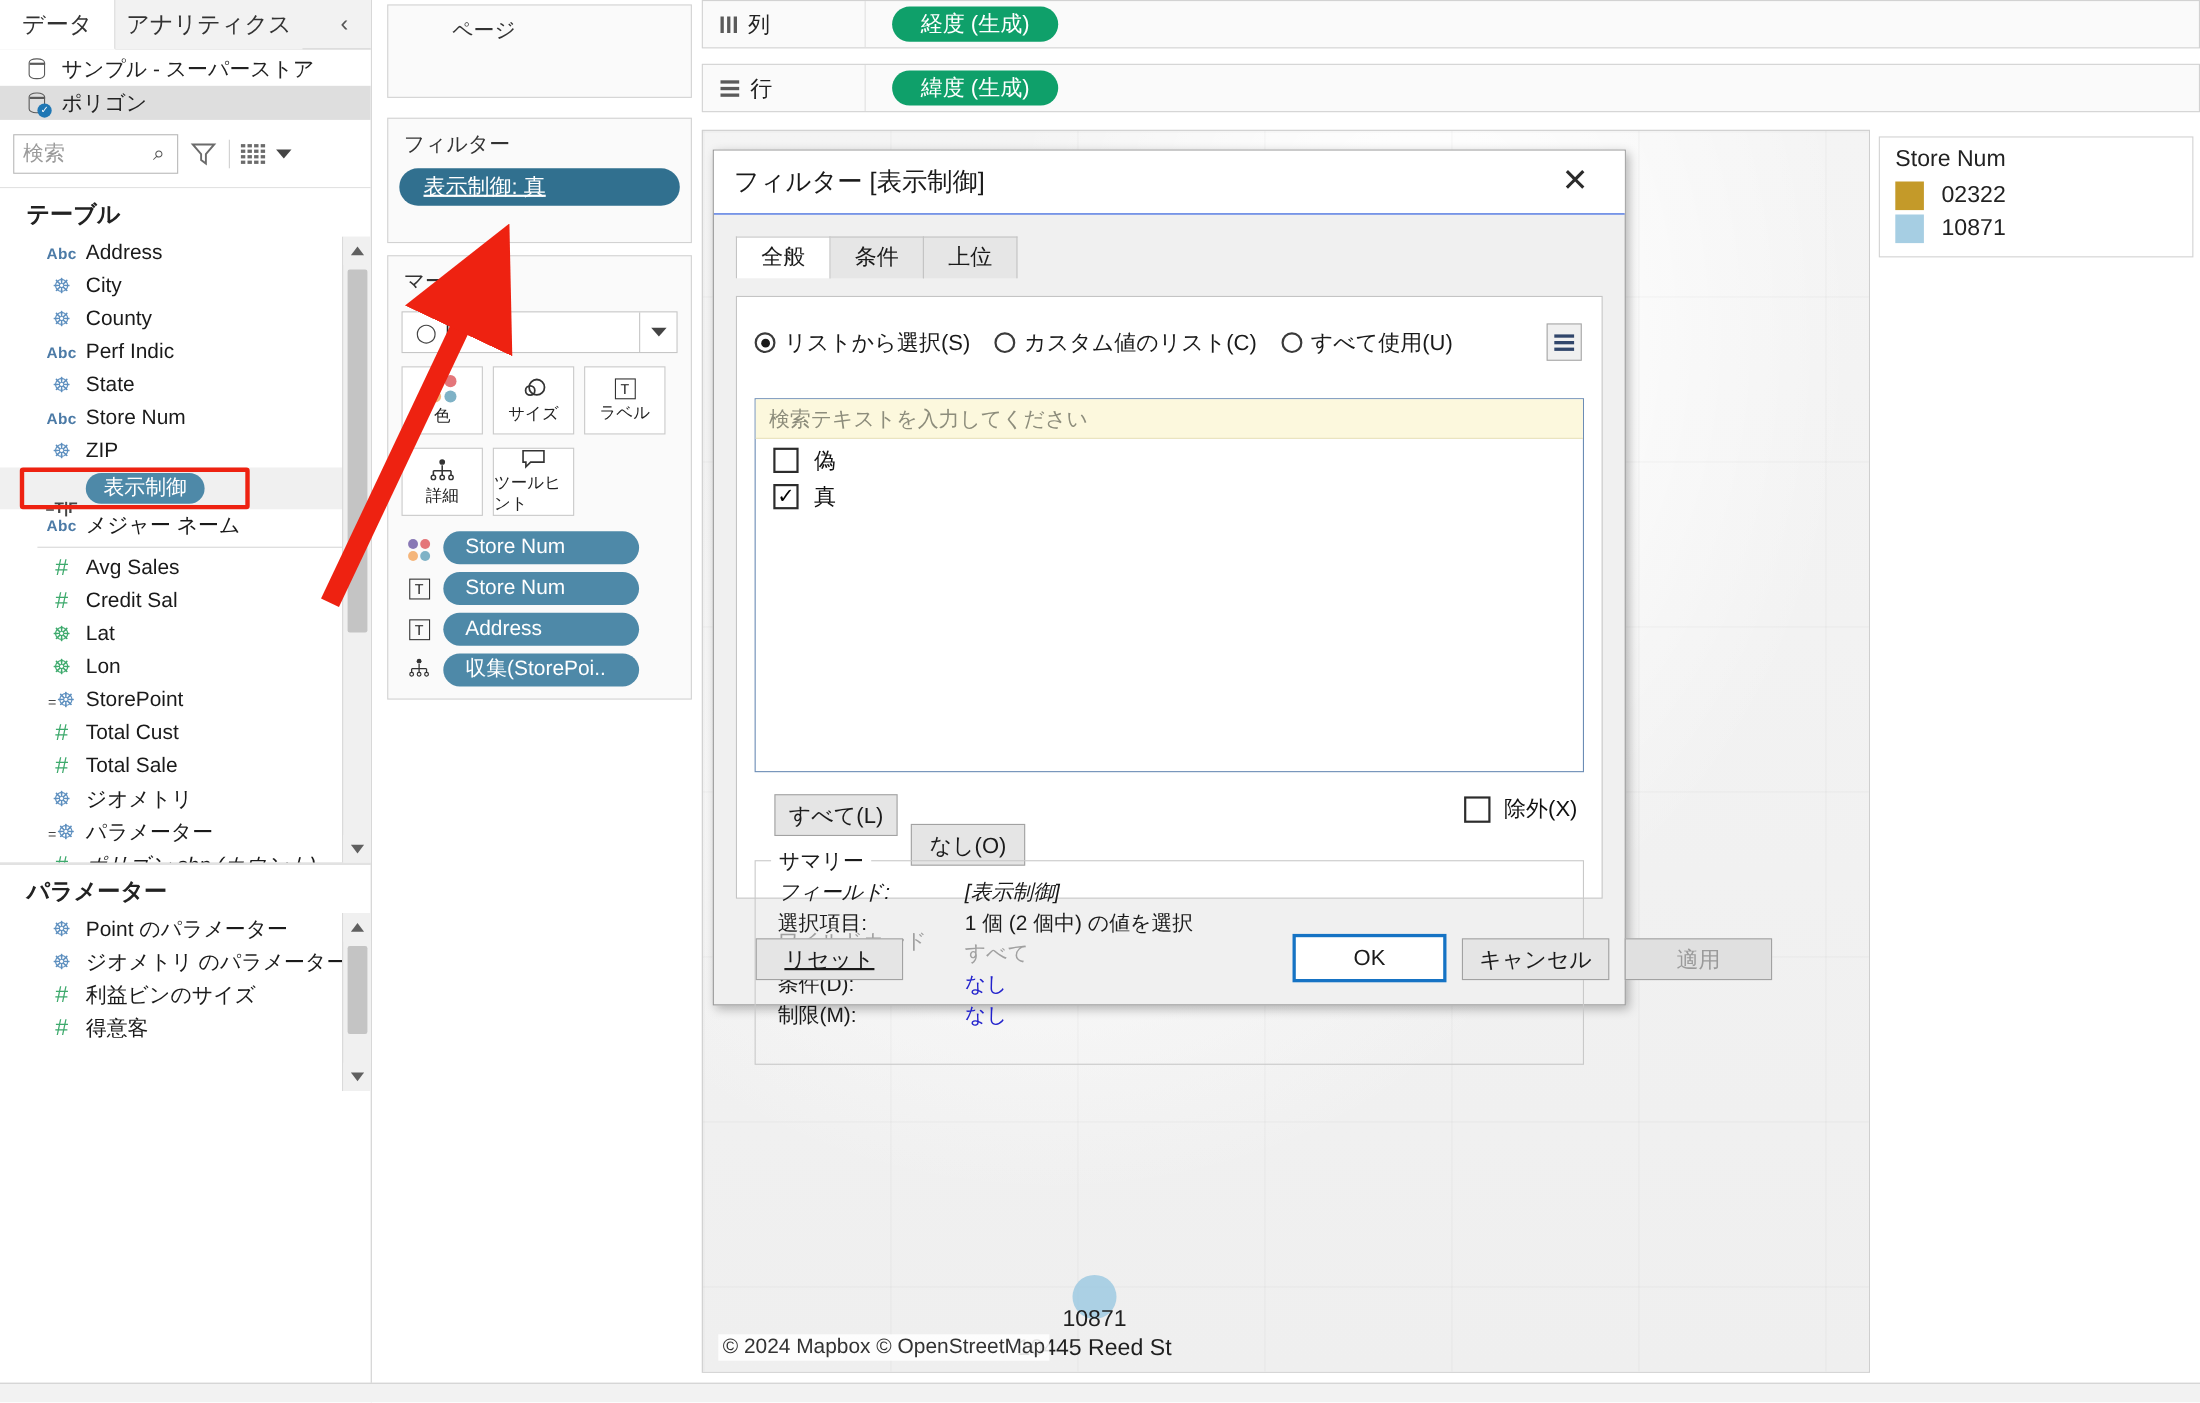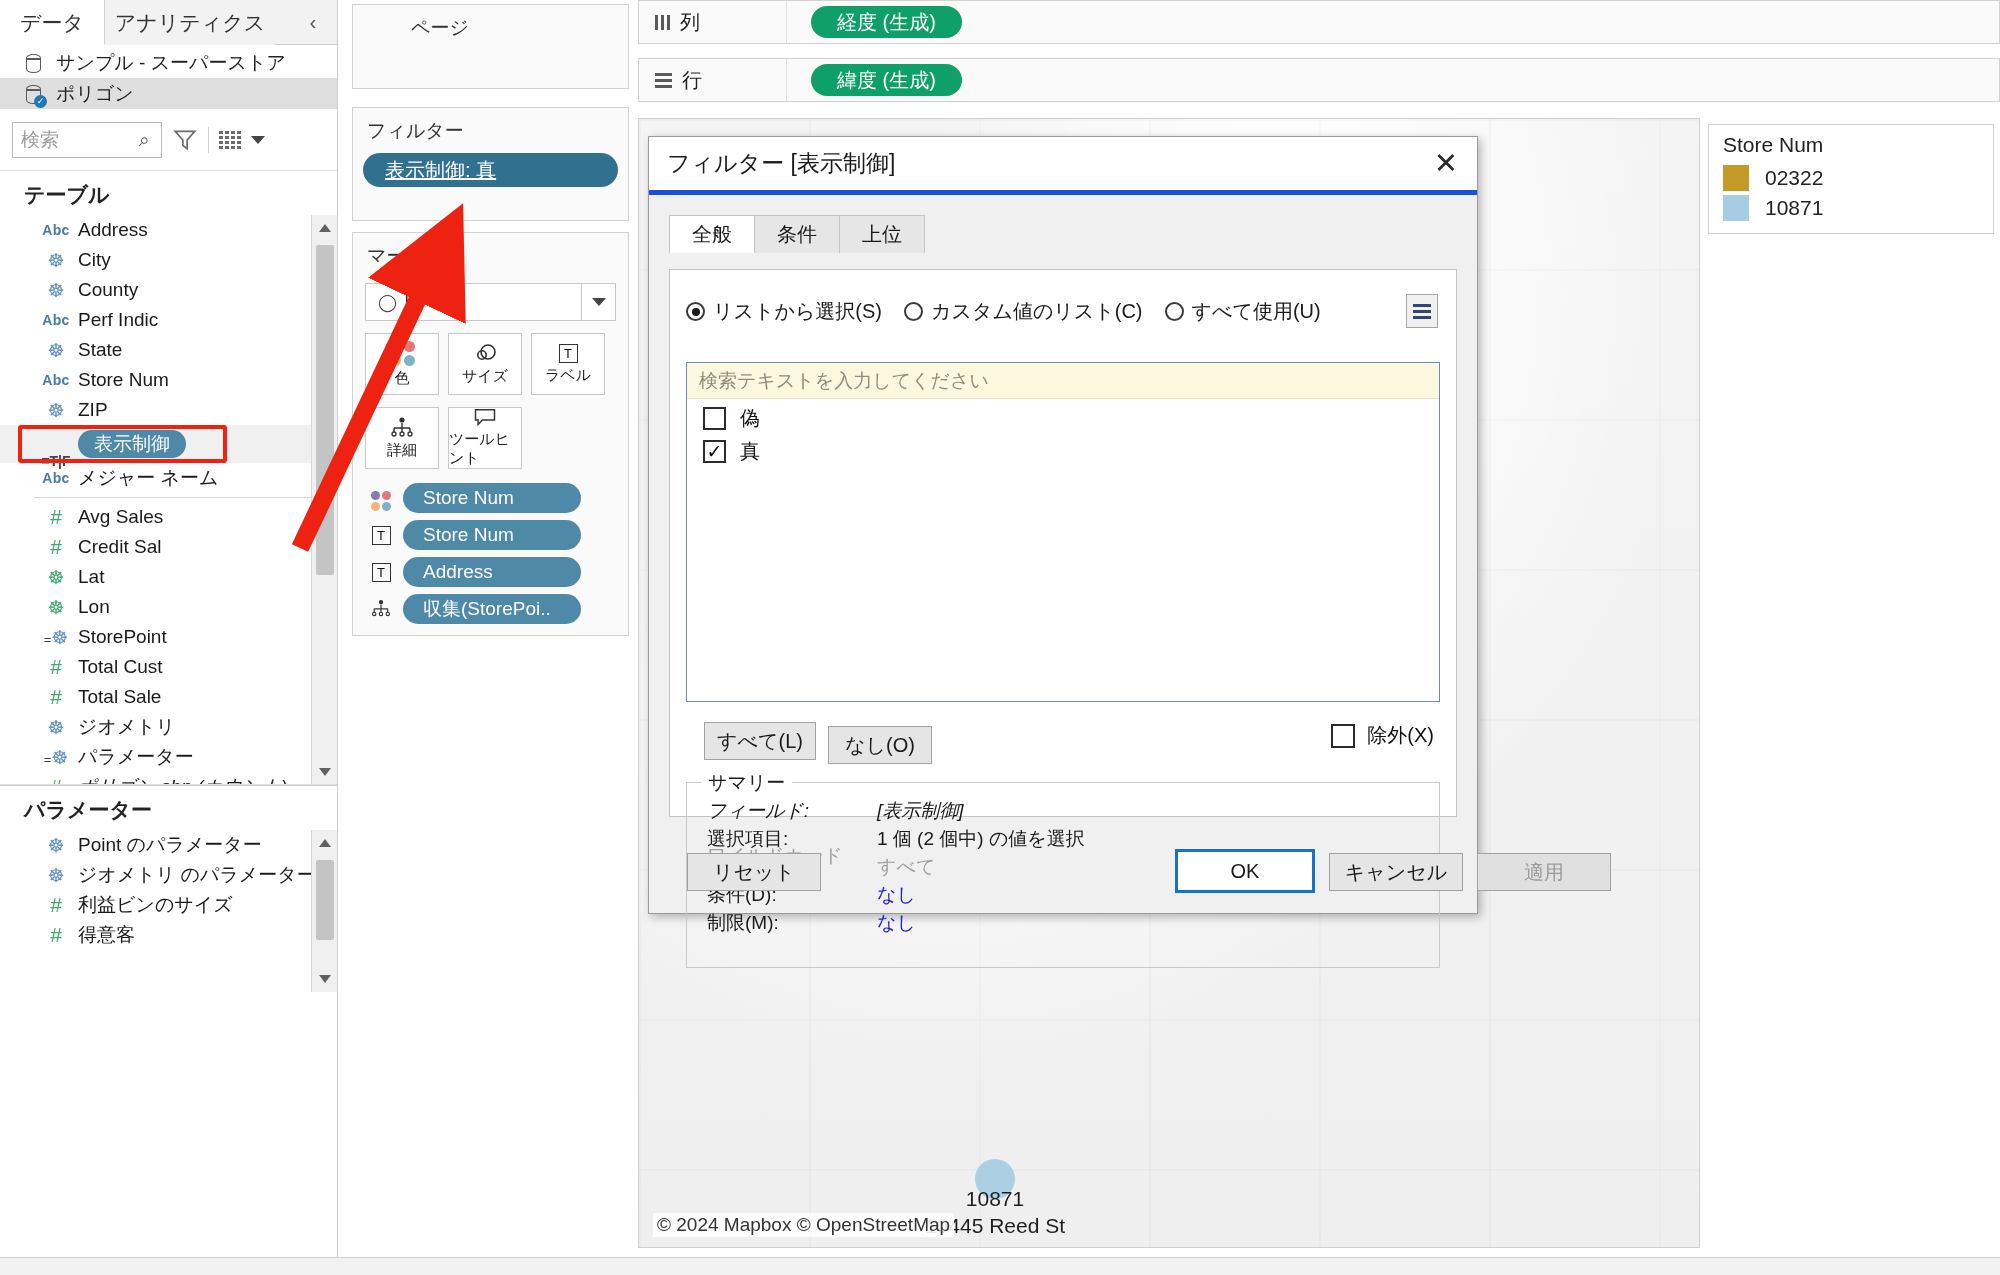--- a/index.html
+++ b/index.html
@@ -239,21 +239,21 @@
   .lg-lab { font-size: 21px; color: #222; }
 
   
   #dialog {
     position: absolute; left: 648px; top: 136px; width: 830px; height: 778px;
     background: #f0f0f0; border: 1px solid #9a9a9a;
     box-shadow: 3px 3px 9px rgba(0,0,0,0.28);
   }
   #dlg-title-bar {
     height: 58px; background: #ffffff; display: flex; align-items: center;
-    justify-content: space-between; padding: 0 10px 0 18px; border-bottom: 5px solid #1d4ed8;
+    justify-content: space-between; padding: 0 24px 0 18px; border-bottom: 1px solid #1d4ed8;
   }
   #dlg-title { font-size: 23px; color: #1a1a1a; }
   #dlg-close { font-size: 29px; color: #2b2b2b; cursor: pointer; line-height: 1; padding: 2px 9px; }
 
   .dlg-tabs { display: flex; margin: 20px 0 0 20px; height: 38px; }
   .dlg-tab {
     padding: 0 22px; height: 38px; line-height: 36px; font-size: 20px; color: #1a1a1a;
     border: 1px solid #c4c4c4; border-bottom: none; background: #e6e6e6;
     margin-right: -1px; cursor: pointer;
   }
@@ -294,21 +294,21 @@
   .chk-lab { font-size: 20px; color: #111; }
 
   .btn {
     border: 1px solid #a2a2a2; background: #e5e5e5; font-size: 20px; color: #1a1a1a;
     height: 38px; cursor: pointer; font-family: "Liberation Sans", sans-serif;
   }
   .btn.disabled { color: #9a9a9a; background: #e0e0e0; }
   .btn.primary { background: #ffffff; border: 3px solid #1673c4; }
 
   #btn-all { position: absolute; left: 34px; top: 452px; width: 112px; }
-  #btn-none { position: absolute; left: 158px; top: 456px; width: 104px; }
+  #btn-none { position: absolute; left: 158px; top: 479px; width: 104px; }
 
   .excl-row {
     position: absolute; right: 22px; top: 452px; display:flex; align-items:center; gap:12px;
   }
 
   .summary-fs {
     position: absolute; left: 16px; right: 16px; top: 512px; height: 186px;
     border: 1px solid #c9c9c9;
   }
   .summary-legend {
@@ -317,21 +317,21 @@
   }
   .sum-row { display: flex; padding-left: 20px; height: 28px; align-items:center; }
   .sum-row:first-of-type { margin-top: 14px; font-style: italic; }
   .sum-key { width: 170px; font-size: 19px; color: #1a1a1a; }
   .sum-key.muted { color: #a0a0a0; }
   .sum-val { font-size: 19px; color: #1a1a1a; }
   .sum-val.muted { color: #a0a0a0; }
   .sum-val.link { color: #2222cc; }
 
   .dlg-footer { position: absolute; left: 0; right: 0; bottom: 0; height: 78px; }
-  #btn-reset { position: absolute; left: 38px; top: 18px; width: 134px; }
+  #btn-reset { position: absolute; left: 38px; top: 18px; width: 134px; text-decoration: underline; }
   #btn-ok { position: absolute; left: 526px; top: 14px; width: 140px; height: 44px; }
   #btn-cancel { position: absolute; left: 680px; top: 18px; width: 134px; }
   #btn-apply { position: absolute; left: 828px; top: 18px; width: 134px; }
 
   
   #red-arrow { position: absolute; left: 0; top: 0; width: 2000px; height: 1275px; pointer-events: none; }
 
   
   #bottom-strip {
     position: absolute; left: 0; bottom: 0; width: 2000px; height: 18px;

